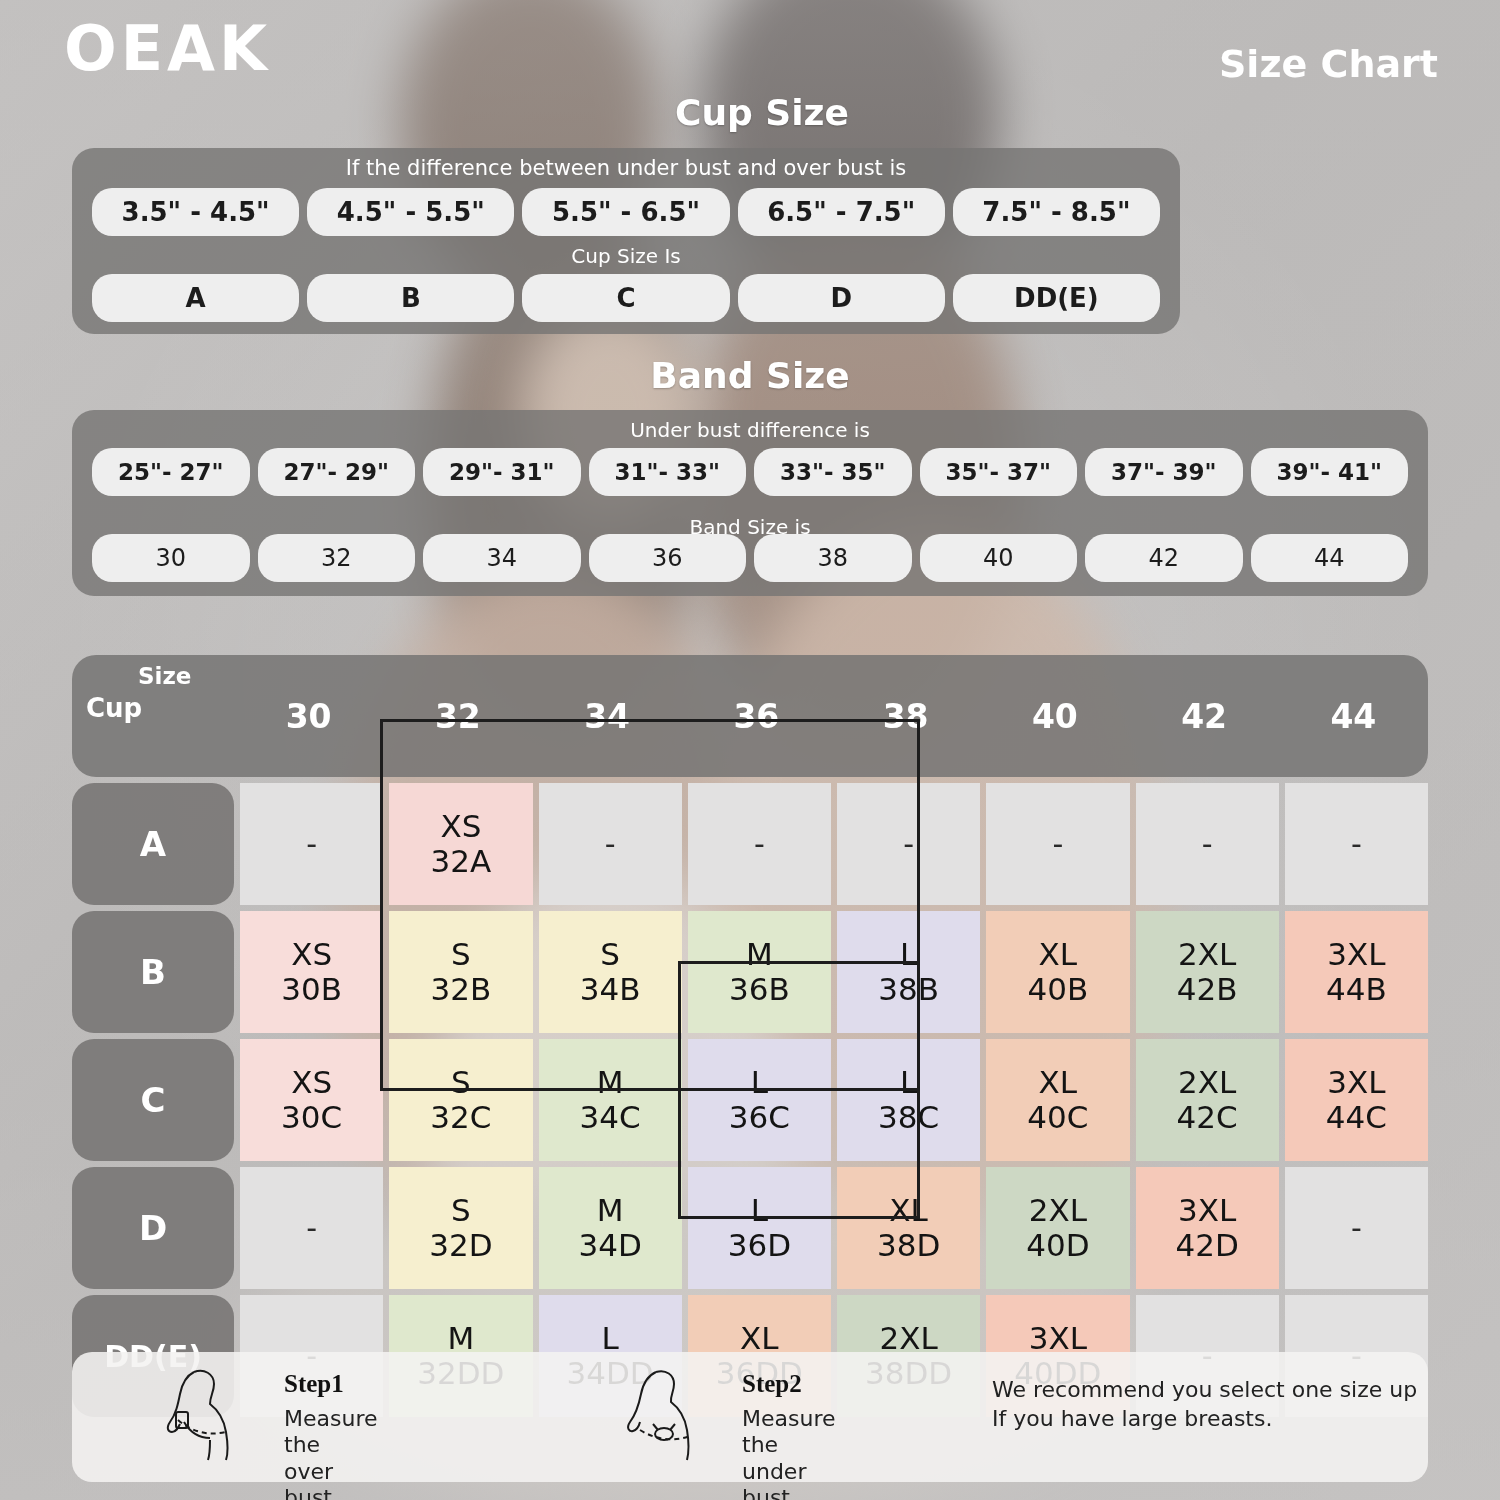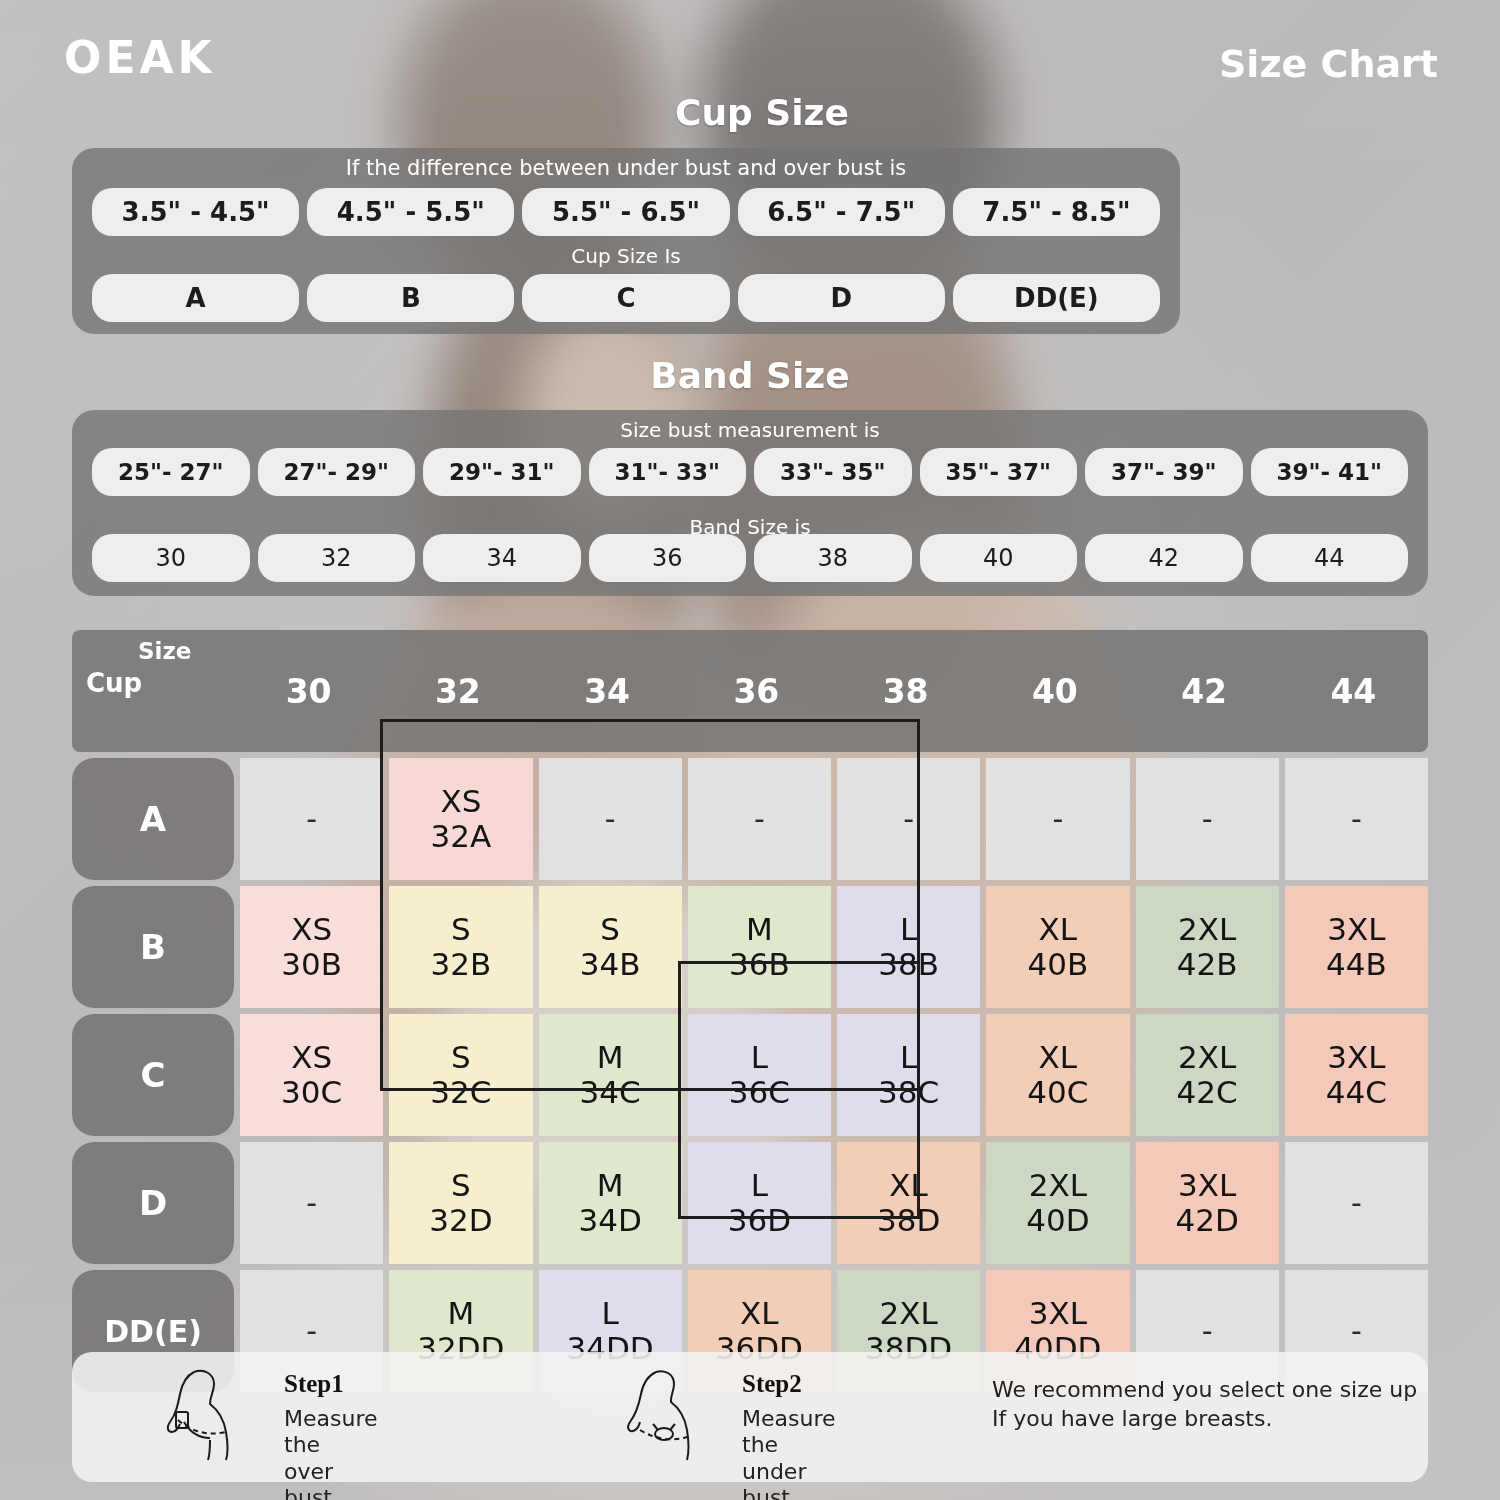--- a/index.html
+++ b/index.html
@@ -50,23 +50,23 @@
   }
 
   .content {
     position: relative;
     z-index: 5;
   }
 
   
   .brand {
     position: absolute;
-    left: 64px; top: 32px;
+    left: 64px; top: 12px;
     font-family: "DejaVu Sans", sans-serif;
-    font-size: 44px;
+    font-size: 62px;
     font-weight: bold;
     letter-spacing: 4px;
     color: #ffffff;
   }
   .size-chart-title {
     position: absolute;
     right: 62px; top: 42px;
     font-size: 38px;
     font-weight: bold;
     color: #ffffff;
@@ -152,24 +152,25 @@
     border-radius: 22px;
     color: #fff;
     display: flex;
     align-items: center;
     justify-content: center;
     font-size: 32px;
     font-weight: bold;
   }
   .hdr-row {
     background: rgba(118,116,115,.86);
-    border-radius: 8px;
+    border-radius: 24px;
     height: 76px;
     padding: 0;
     gap: 0;
+    margin-top: 25px;
   }
   .hdr-row .corner {
     background: transparent;
     position: relative;
     font-size: 22px;
   }
   .corner .c-size {
     position: absolute;
     left: 66px; top: 8px;
     font-size: 23px;
@@ -303,21 +304,21 @@
           <div class="pill">A</div>
           <div class="pill">B</div>
           <div class="pill">C</div>
           <div class="pill">D</div>
           <div class="pill">DD(E)</div>
         </div>
     </div>
 
     <div class="sect-title" id="band-title">Band Size</div>
     <div class="panel" id="band-panel">
-      <div class="sub-label band-head">Size bust measurement is</div>
+      <div class="sub-label band-head">Under bust difference is</div>
       <div class="pillrow band-vals" id="band-ranges">
           <div class="pill">25"- 27"</div>
           <div class="pill">27"- 29"</div>
           <div class="pill">29"- 31"</div>
           <div class="pill">31"- 33"</div>
           <div class="pill">33"- 35"</div>
           <div class="pill">35"- 37"</div>
           <div class="pill">37"- 39"</div>
           <div class="pill">39"- 41"</div>
         </div>

